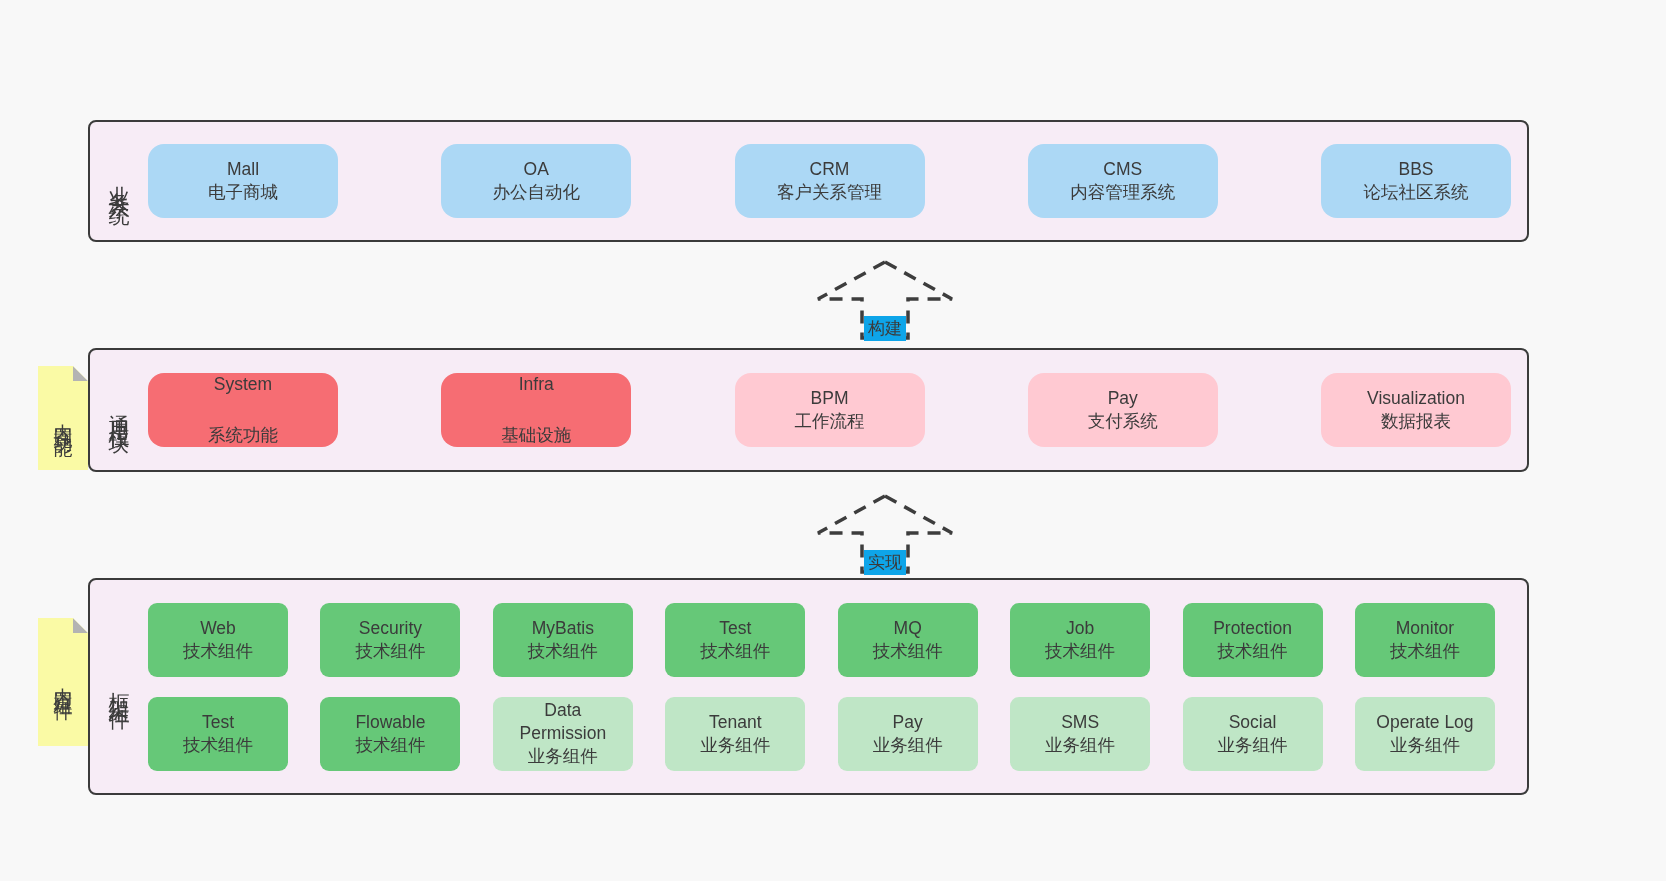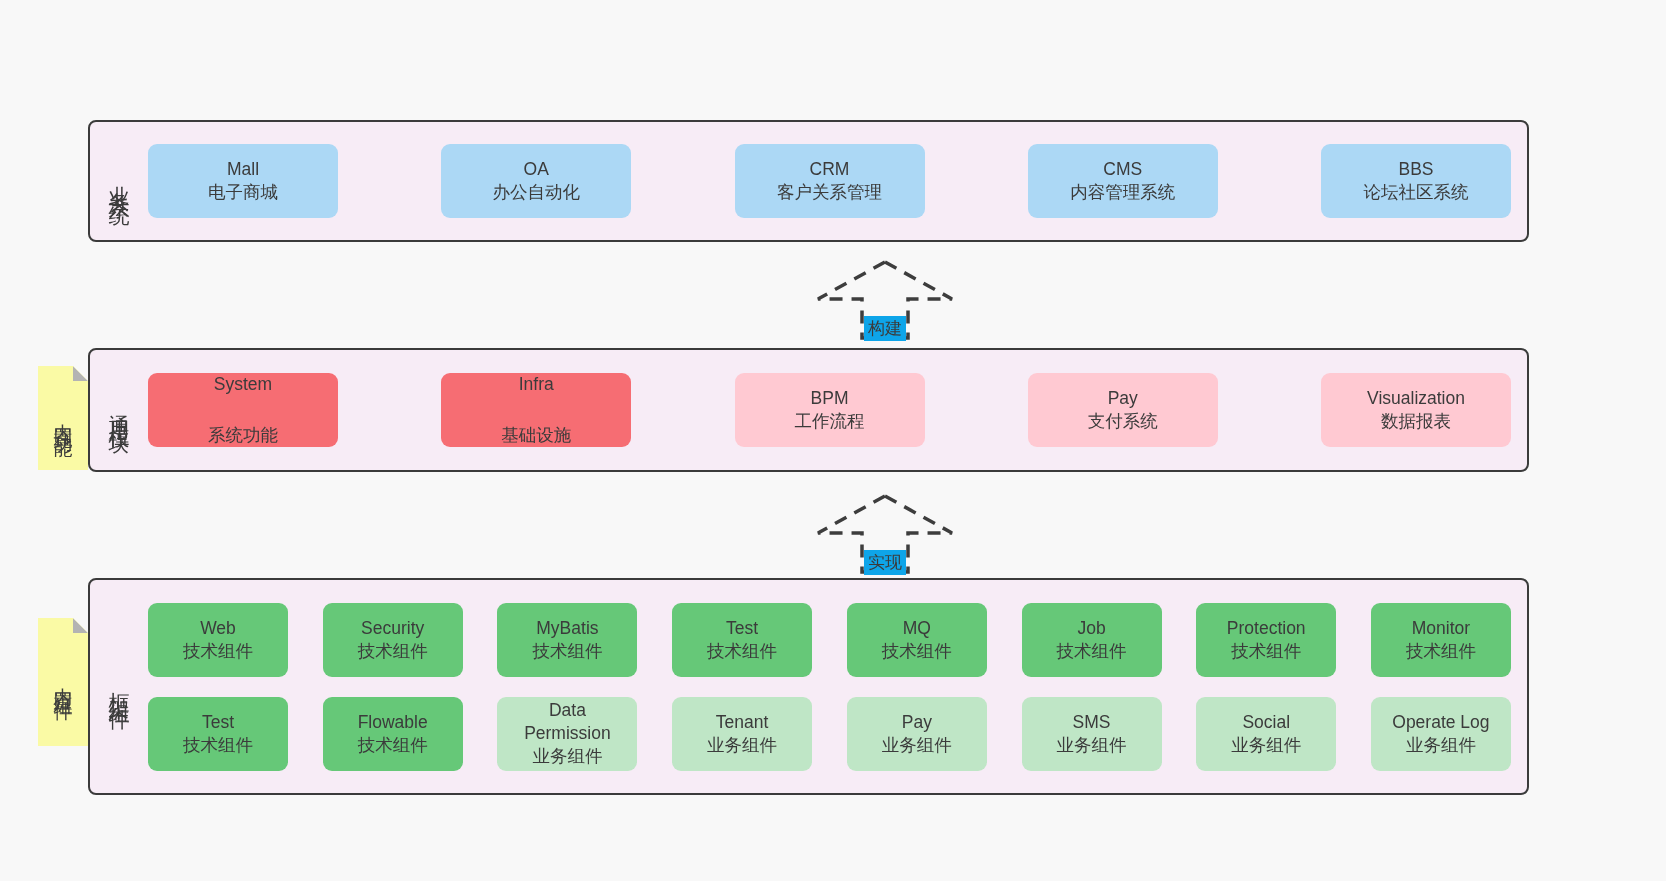--- a/index.html
+++ b/index.html
@@ -21,27 +21,27 @@
   }
   #layer-business{top:120px;height:122px;}
   #layer-modules{top:348px;height:124px;}
   #layer-framework{top:578px;height:217px;}
   .vlabel{flex:0 0 58px;display:flex;justify-content:center;align-items:center;align-self:stretch;}
   .vlabel span{
     writing-mode:vertical-rl;text-orientation:upright;
     font-size:21px;letter-spacing:6px;color:var(--text);
   }
   .boxes{flex:1;display:flex;justify-content:space-between;padding-right:16px;}
-  .grid{flex:1;display:flex;flex-direction:column;gap:20px;}
+  .grid{flex:1;display:flex;flex-direction:column;gap:20px;padding-right:16px;}
   .box{
     height:74px;border-radius:9px;box-sizing:border-box;padding:0 8px;
     display:flex;flex-direction:column;justify-content:center;align-items:center;
     text-align:center;font-size:17.5px;line-height:23px;color:var(--text);
   }
-  .w190{width:190px;flex:0 0 190px;}
+  .w190{width:190px;flex:0 0 190px;border-radius:16px;}
   .w140{width:140px;flex:0 0 140px;}
   .blue{background:var(--blue);} .red{background:var(--red);justify-content:space-between;} .pink{background:var(--pink);}
   .green{background:var(--green_dark);} .lgreen{background:var(--green_light);}
   .note{
     position:absolute;left:38px;width:50px;background:var(--yellow);
     clip-path:polygon(0 0,35px 0,50px 15px,50px 100%,0 100%);
     display:flex;align-items:center;justify-content:center;
   }
   #note-modules{top:366px;height:104px;}
   #note-framework{top:618px;height:128px;}

